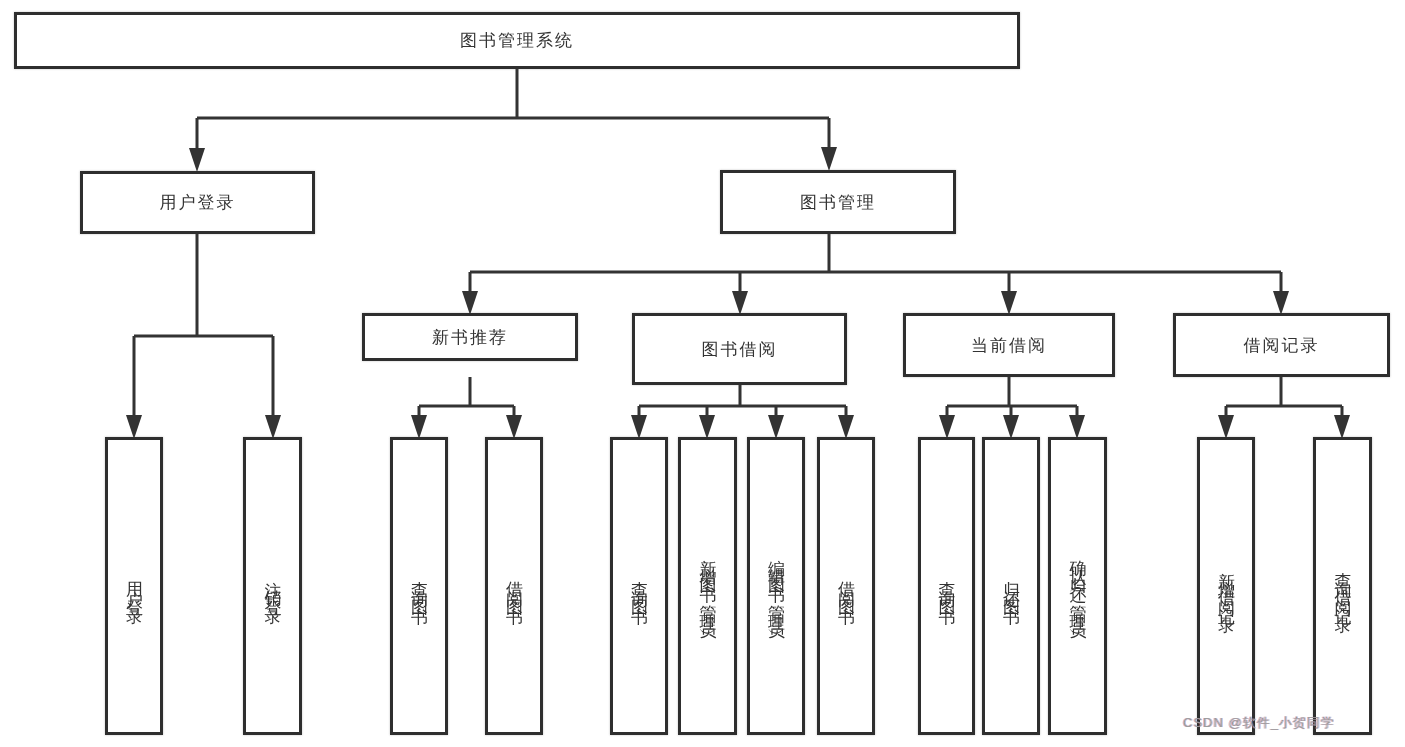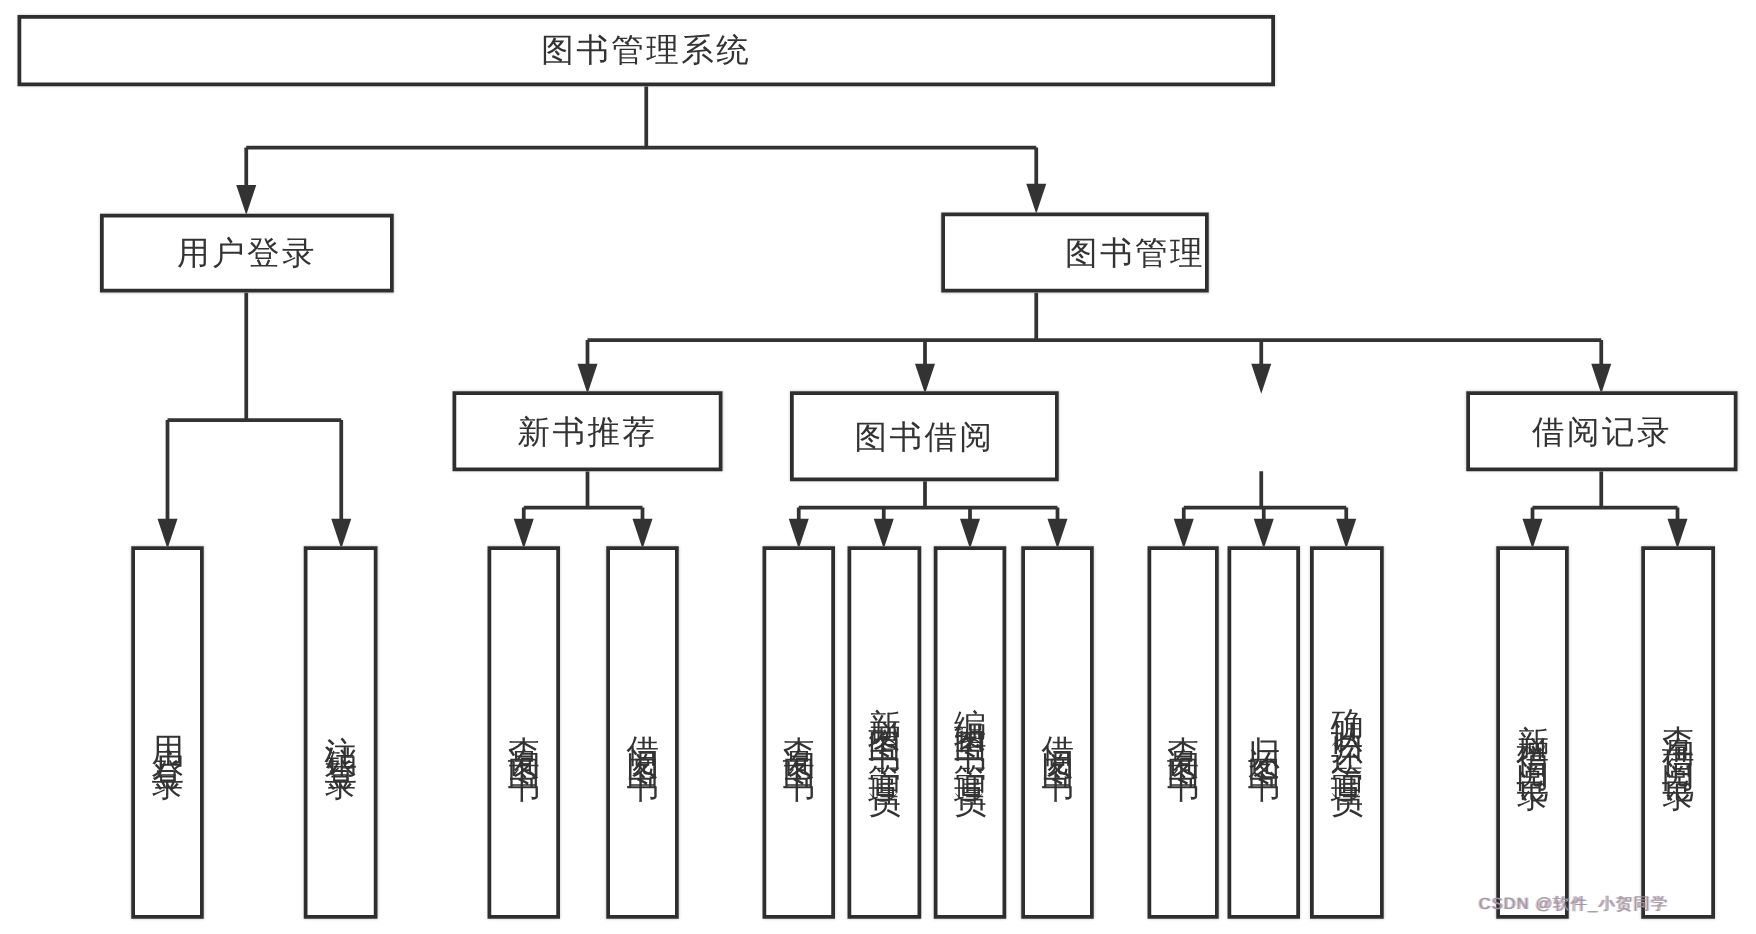--- a/index.html
+++ b/index.html
@@ -24,37 +24,37 @@
   .node {
     position: absolute;
     box-sizing: border-box;
     background: #ffffff;
     border: 3px solid #2e2e2e;
     box-shadow: 0 0 2px rgba(80,80,80,0.35);
     display: flex;
     align-items: center;
     justify-content: center;
     color: #333333;
-    font-size: 26px;
+    font-size: 17px;
     letter-spacing: 2px;
     z-index: 1;
     white-space: nowrap;
   }
   .v-node span {
     writing-mode: vertical-rl;
     text-orientation: mixed;
     letter-spacing: 9px;
     line-height: 1.05;
     white-space: normal;
   }
   
   .n-root            { left: 14px;   top: 12px;  width: 1006px; height: 57px; }
   .n-user-login      { left: 80px;   top: 171px; width: 235px;  height: 63px; }
-  .n-book-mgmt       { left: 753px;  top: 170px; width: 214px;  height: 64px; justify-content: flex-end; }
-  .n-new-book        { left: 362px;  top: 313px; width: 216px;  height: 64px; }
+  .n-book-mgmt       { left: 720px;  top: 170px; width: 236px;  height: 64px; }
+  .n-new-book        { left: 362px;  top: 313px; width: 216px;  height: 48px; }
   .n-book-borrow     { left: 632px;  top: 313px; width: 215px;  height: 72px; }
   .n-current-borrow  { left: 903px;  top: 313px; width: 212px;  height: 64px; }
   .n-borrow-records  { left: 1173px; top: 313px; width: 217px;  height: 64px; font-family: Liberation Serif, serif; }
   .leaf              { top: 437px; height: 298px; }
   .n-l-user-login    { left: 105px;  width: 58px; }
   .n-l-logout        { left: 243px;  width: 59px; }
   .n-l-query1        { left: 390px;  width: 58px; }
   .n-l-borrow1       { left: 485px;  width: 58px; }
   .n-l-query2        { left: 610px;  width: 58px; }
   .n-l-add-book      { left: 678px;  width: 59px; }
@@ -132,20 +132,23 @@
   <div class="node n-book-mgmt">
     <span>图书管理</span>
   </div>
 
   <div class="node n-new-book">
     <span>新书推荐</span>
   </div>
   <div class="node n-book-borrow">
     <span>图书借阅</span>
   </div>
+  <div class="node n-current-borrow">
+    <span>当前借阅</span>
+  </div>
   <div class="node n-borrow-records">
     <span>借阅记录</span>
   </div>
 
   <div class="node v-node leaf n-l-user-login">
     <span>用户登录</span>
   </div>
   <div class="node v-node leaf n-l-logout">
     <span>注销登录</span>
   </div>

